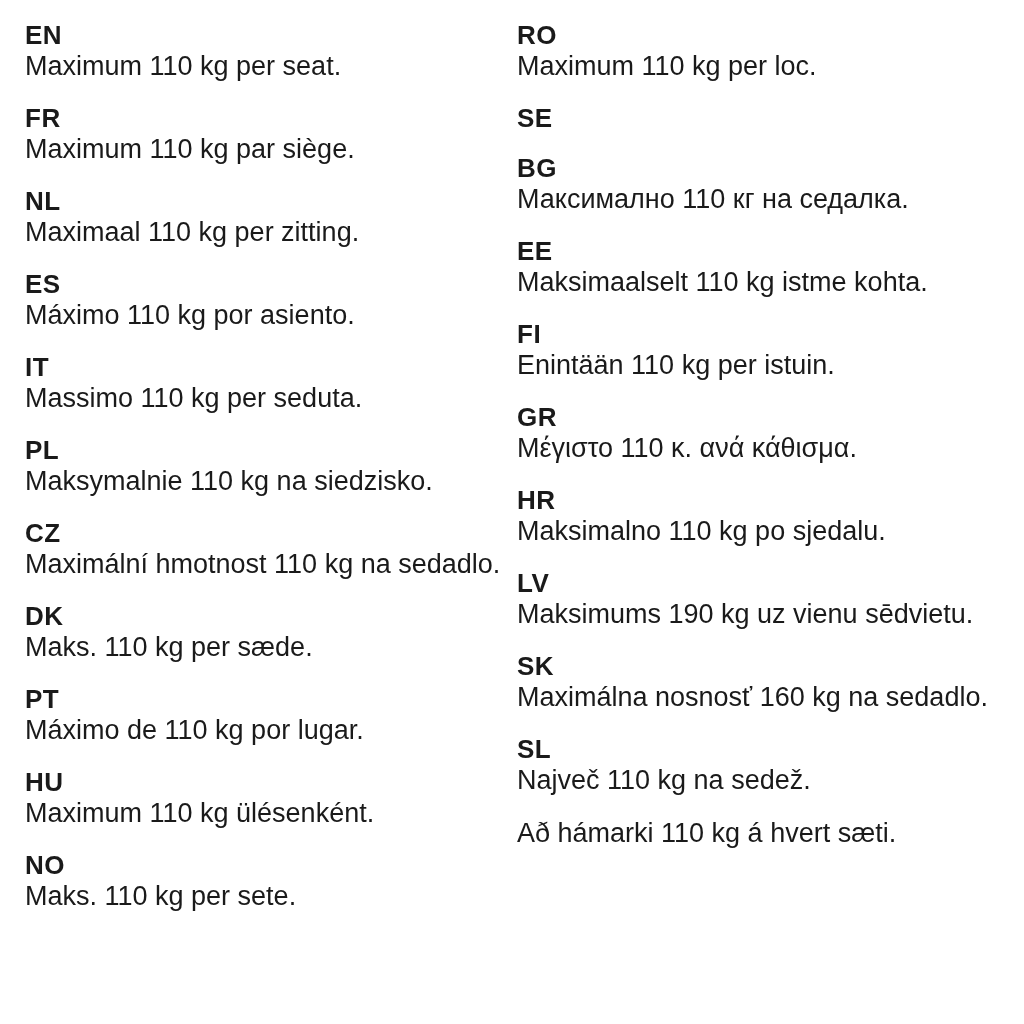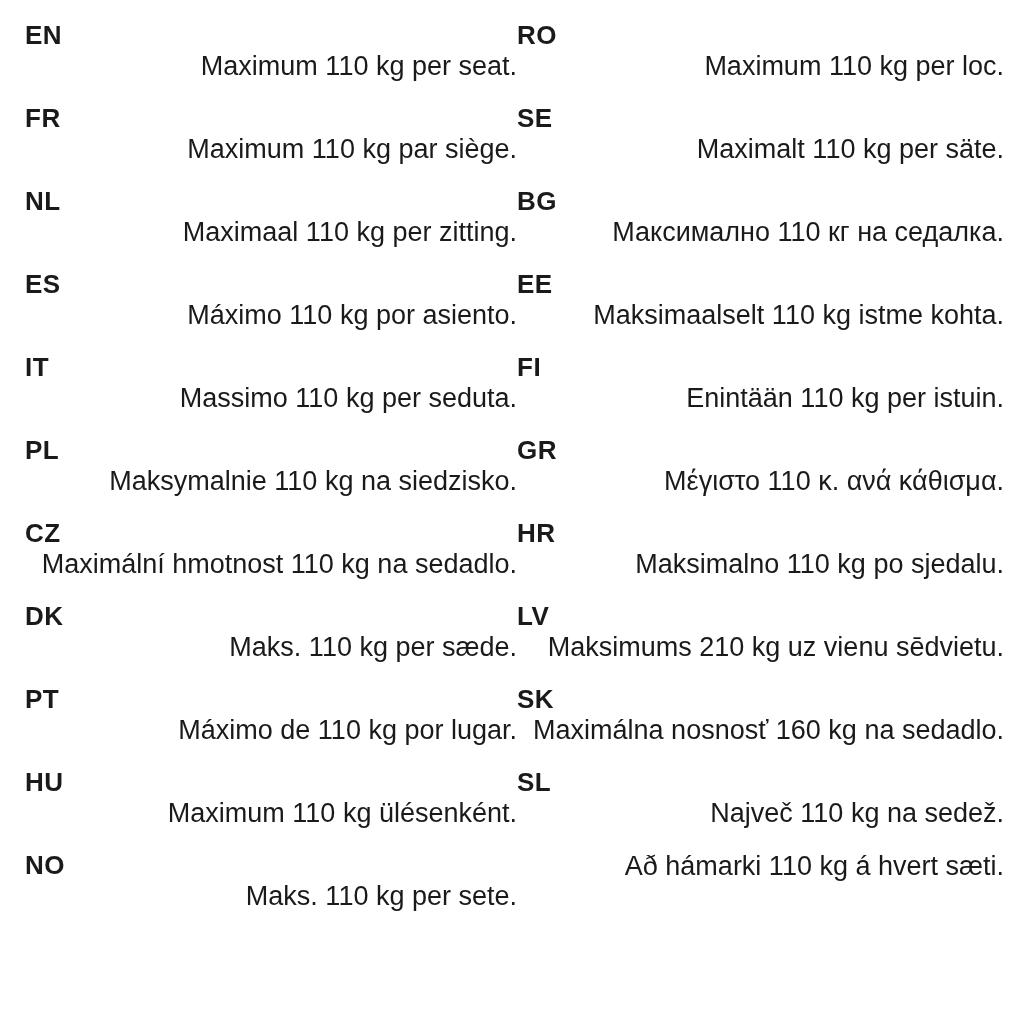--- a/index.html
+++ b/index.html
@@ -26,21 +26,20 @@
   }
   .code {
     font-weight: 700;
     font-size: 26px;
     line-height: 30px;
     letter-spacing: 0.5px;
   }
   .text {
     font-size: 27px;
     line-height: 33px;
-    text-align: right;
   }
 </style>
 </head>
 <body>
 
 <div class="sheet">
   <div class="columns">
 
     <div class="col">
       <div class="entry">
@@ -89,21 +88,20 @@
       </div>
     </div>
 
     <div class="col">
       <div class="entry">
         <div class="code">RO</div>
         <div class="text">Maximum 110 kg per loc.</div>
       </div>
       <div class="entry">
         <div class="code">SE</div>
-        <div class="text">Maximalt 110 kg per säte.</div>
       </div>
       <div class="entry">
         <div class="code">BG</div>
         <div class="text">Максимално 110 кг на седалка.</div>
       </div>
       <div class="entry">
         <div class="code">EE</div>
         <div class="text">Maksimaalselt 110 kg istme kohta.</div>
       </div>
       <div class="entry">
@@ -113,21 +111,21 @@
       <div class="entry">
         <div class="code">GR</div>
         <div class="text">Μέγιστο 110 κ. ανά κάθισμα.</div>
       </div>
       <div class="entry">
         <div class="code">HR</div>
         <div class="text">Maksimalno 110 kg po sjedalu.</div>
       </div>
       <div class="entry">
         <div class="code">LV</div>
-        <div class="text">Maksimums 210 kg uz vienu sēdvietu.</div>
+        <div class="text">Maksimums 190 kg uz vienu sēdvietu.</div>
       </div>
       <div class="entry">
         <div class="code">SK</div>
         <div class="text">Maximálna nosnosť 160 kg na sedadlo.</div>
       </div>
       <div class="entry">
         <div class="code">SL</div>
         <div class="text">Največ 110 kg na sedež.</div>
       </div>
       <div class="entry">

